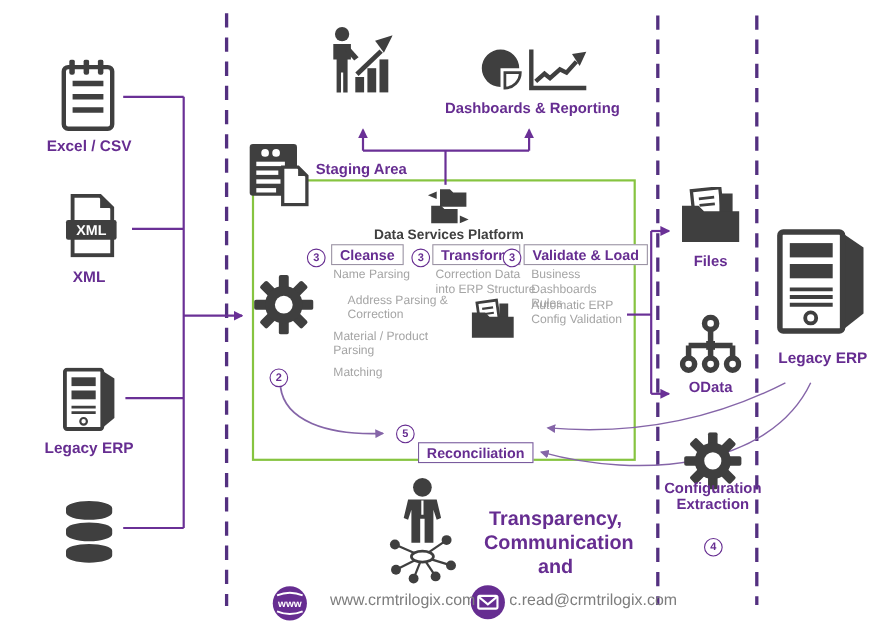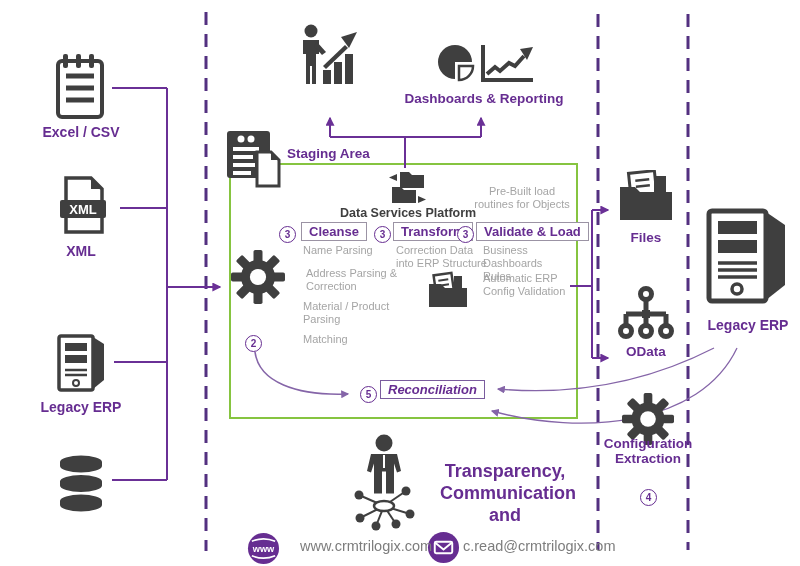--- a/index.html
+++ b/index.html
@@ -182,33 +182,32 @@
     <svg width="40" height="36" viewBox="0 0 40 36">
       <g fill="#3f3f3f">
         <path d="M12,3 h9 l3,3 h12 v13 h-24 z"></path>
         <polygon points="9,5 9,12 1,8.5"></polygon>
         <path d="M4,18 h9 l3,3 h12 v13 h-24 z"></path>
         <polygon points="30,27 30,34 38,30.5"></polygon>
       </g>
     </svg>
   </div>
   <div class="abs txt title-dark" style="left:340px;top:206px;width:132px;">Data Services Platform</div>
-  <div class="abs txt note" style="left:468px;top:185px;width:108px;">Pre-Built load routines for Objects</div>
 
   <div class="abs txt circ" style="left:279px;top:226px;">3</div>
   <div class="abs txt stepbox" style="left:301px;top:222px;">Cleanse</div>
 
   <div class="abs txt circ" style="left:374px;top:226px;">3</div>
   <div class="abs txt stepbox" style="left:393px;top:222px;">Transform</div>
 
   <div class="abs txt circ" style="left:457px;top:226px;">3</div>
   <div class="abs txt stepbox" style="left:476px;top:222px;">Validate &amp; Load</div>
 
   <div class="abs txt sub" style="left:303px;top:244px;width:92px;">Name Parsing</div>
-  <div class="abs txt sub" style="left:306px;top:267px;width:92px;">Address Parsing &amp; Correction</div>
+  <div class="abs txt sub" style="left:316px;top:267px;width:92px;">Address Parsing &amp; Correction</div>
   <div class="abs txt sub" style="left:303px;top:300px;width:92px;">Material / Product Parsing</div>
   <div class="abs txt sub" style="left:303px;top:333px;width:92px;">Matching</div>
 
   <div class="abs txt sub" style="left:396px;top:244px;width:94px;">Correction Data into ERP Structure</div>
 
   <div class="abs txt sub" style="left:483px;top:244px;width:84px;">Business Dashboards Rules</div>
   <div class="abs txt sub" style="left:483px;top:272px;width:88px;">Automatic ERP Config Validation</div>
 
   <div class="abs icon" style="left:428px;top:270px;width:40px;height:38px;">
     <svg width="40" height="38" viewBox="0 0 40 38">
@@ -230,21 +229,21 @@
         <rect x="25" y="0" width="10" height="60" rx="2" transform="rotate(90 30 30)"></rect>
         <rect x="25" y="0" width="10" height="60" rx="2" transform="rotate(135 30 30)"></rect>
         <circle cx="30" cy="30" r="19"></circle>
       </g>
       <circle cx="30" cy="30" r="9" fill="#fff"></circle>
     </svg>
   </div>
   <div class="abs txt circ" style="left:245px;top:335px;">2</div>
 
   <div class="abs txt circ" style="left:360px;top:386px;">5</div>
-  <div class="abs txt stepbox reconbox" style="left:380px;top:380px;font-style:italic;">Reconciliation</div>
+  <div class="abs txt stepbox reconbox" style="left:380px;top:402px;">Reconciliation</div>
 
   <div class="abs icon" style="left:618px;top:170px;width:56px;height:52px;">
     <svg width="56" height="52" viewBox="0 0 56 52">
       <g transform="rotate(-6 25 17)">
         <rect x="12" y="2" width="26" height="30" fill="#fff" stroke="#3f3f3f" stroke-width="3"></rect>
         <line x1="18" y1="10" x2="32" y2="10" stroke="#3f3f3f" stroke-width="2.5"></line>
         <line x1="18" y1="16" x2="32" y2="16" stroke="#3f3f3f" stroke-width="2.5"></line>
       </g>
       <path d="M36,6 h12 v22 h-12 z" fill="#3f3f3f"></path>
       <path d="M2,17 h15 l5,5 h32 v28 h-52 z" fill="#3f3f3f"></path>

